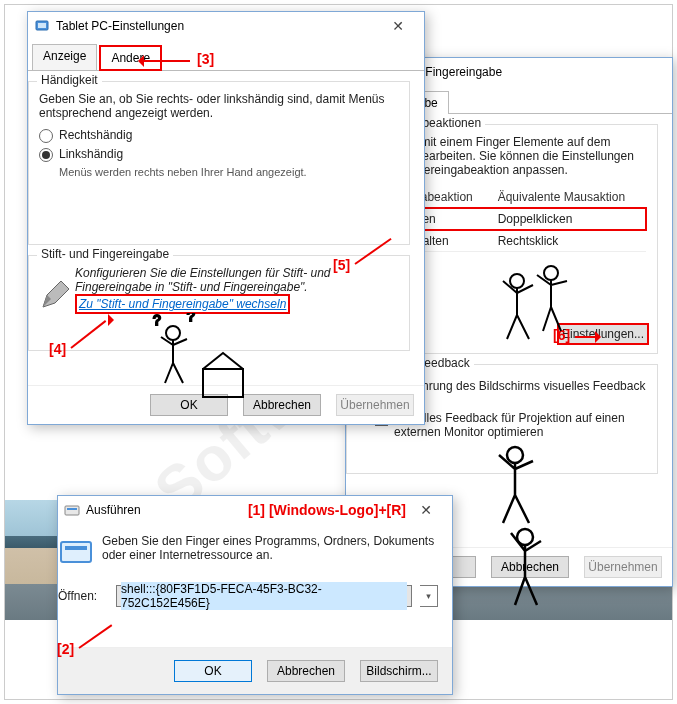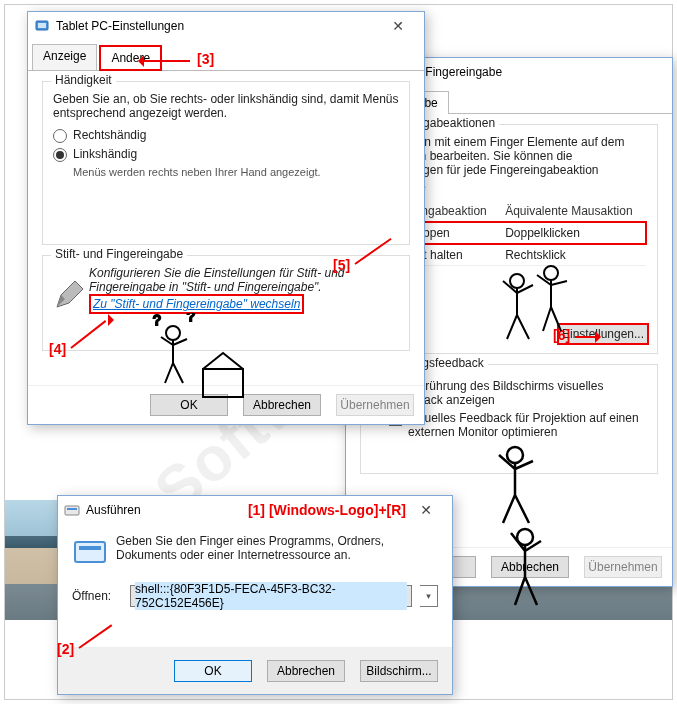--- a/index.html
+++ b/index.html
@@ -13,21 +13,21 @@
 .window { position: absolute; background: #fff; border: 1px solid #7fa8d6; box-shadow: 3px 3px 12px rgba(0,0,0,.25); }
 .titlebar { height: 28px; display: flex; align-items: center; padding: 0 6px; font-size: 12px; }
 .titlebar .icon { width: 16px; height: 16px; margin-right: 6px; display: flex; align-items: center; justify-content: center; }
 .titlebar .title { flex: 1; }
 .close-x { width: 40px; height: 26px; display: flex; align-items: center; justify-content: center; font-size: 14px; color: #444; cursor: default; }
 
 .tabstrip { display: flex; border-bottom: 1px solid #bbb; padding: 4px 4px 0 4px; font-size: 12px; }
 .tab { padding: 4px 10px; border: 1px solid #bbb; border-bottom: none; background: #f4f4f4; margin-right: 2px; cursor: default; }
 .tab.active { background: #fff; position: relative; top: 1px; }
 
-.body { padding: 10px 14px 10px 14px; font-size: 12px; color: #222; }
+.body { padding: 10px 14px 10px 0; font-size: 12px; color: #222; }
 .group-box { border: 1px solid #ddd; padding: 10px; margin-bottom: 10px; position: relative; }
 .group-box > .legend { position: absolute; top: -9px; left: 8px; background: #fff; padding: 0 4px; font-size: 12px; }
 
 .radio-row { display: flex; align-items: flex-start; margin: 4px 0; justify-content: center; }
 .radio-row .rb { width: 14px; height: 14px; border: 1px solid #666; border-radius: 50%; margin-right: 6px; margin-top: 1px; position: relative; flex-shrink: 0; }
 .radio-row .rb.checked::after { content: ""; position: absolute; inset: 2px; background: #333; border-radius: 50%; }
 .radio-row .txt { flex: 1; }
 .radio-desc { font-size: 11px; color: #555; margin-left: 20px; margin-bottom: 6px; }
 
 .pen-row { display: flex; align-items: flex-end; font-style: italic; }

